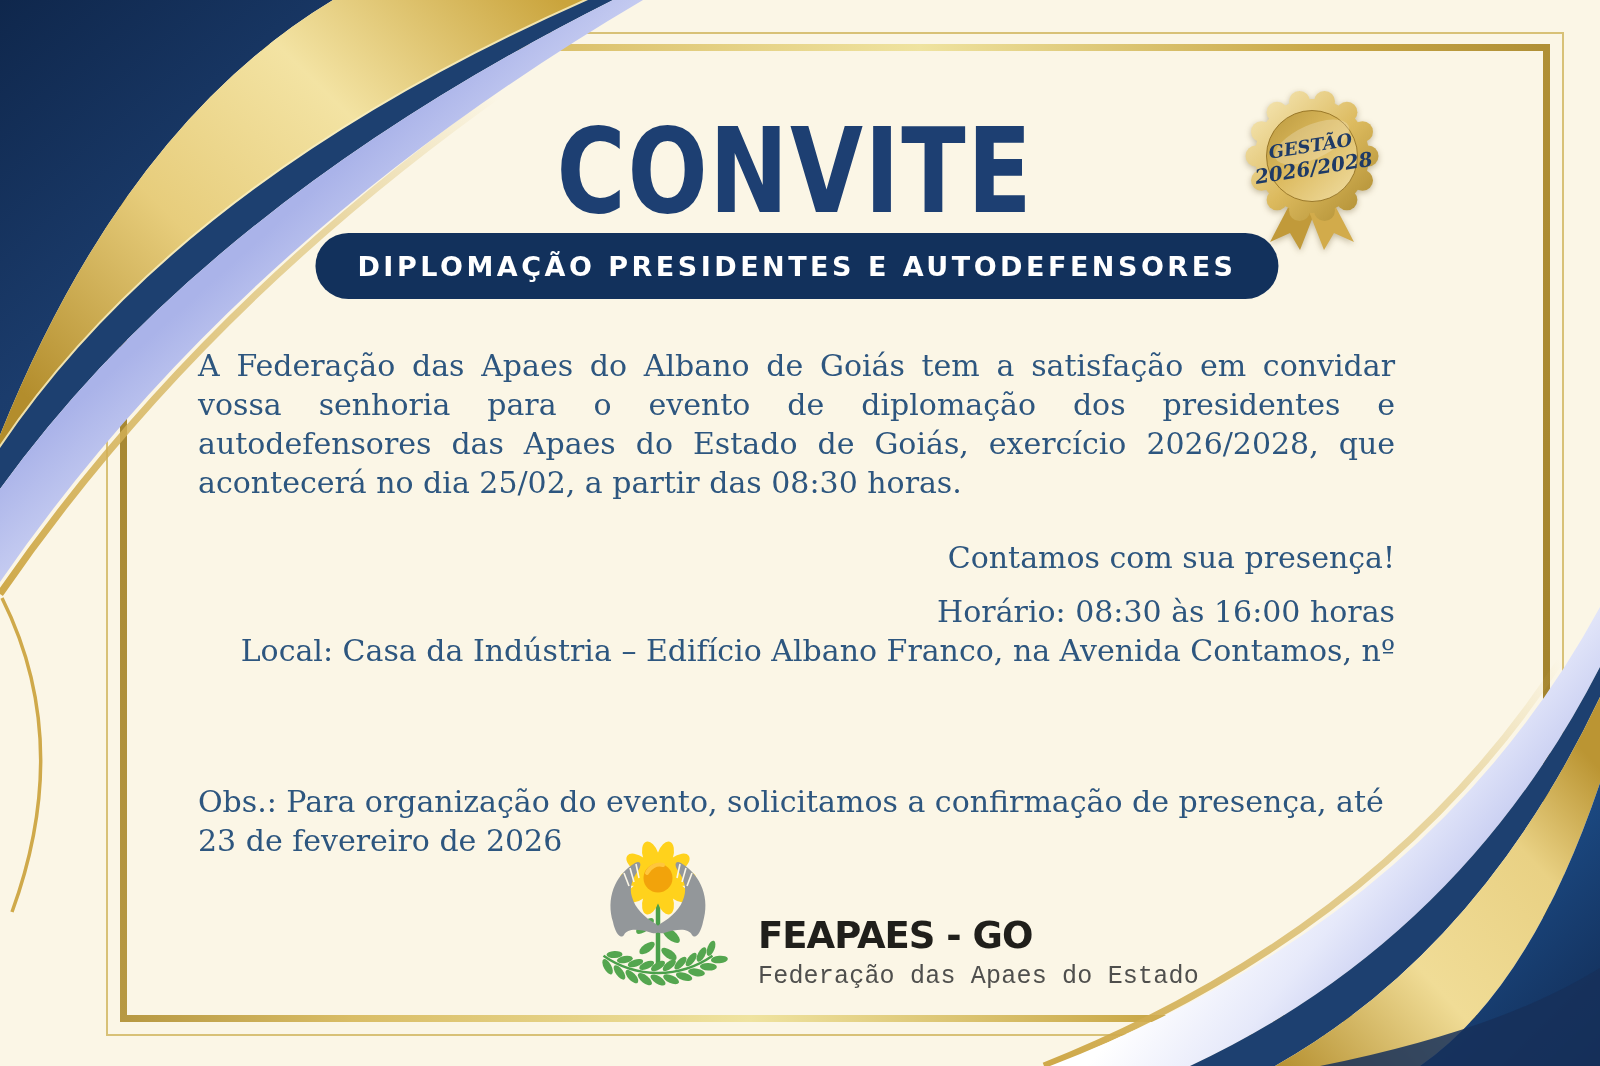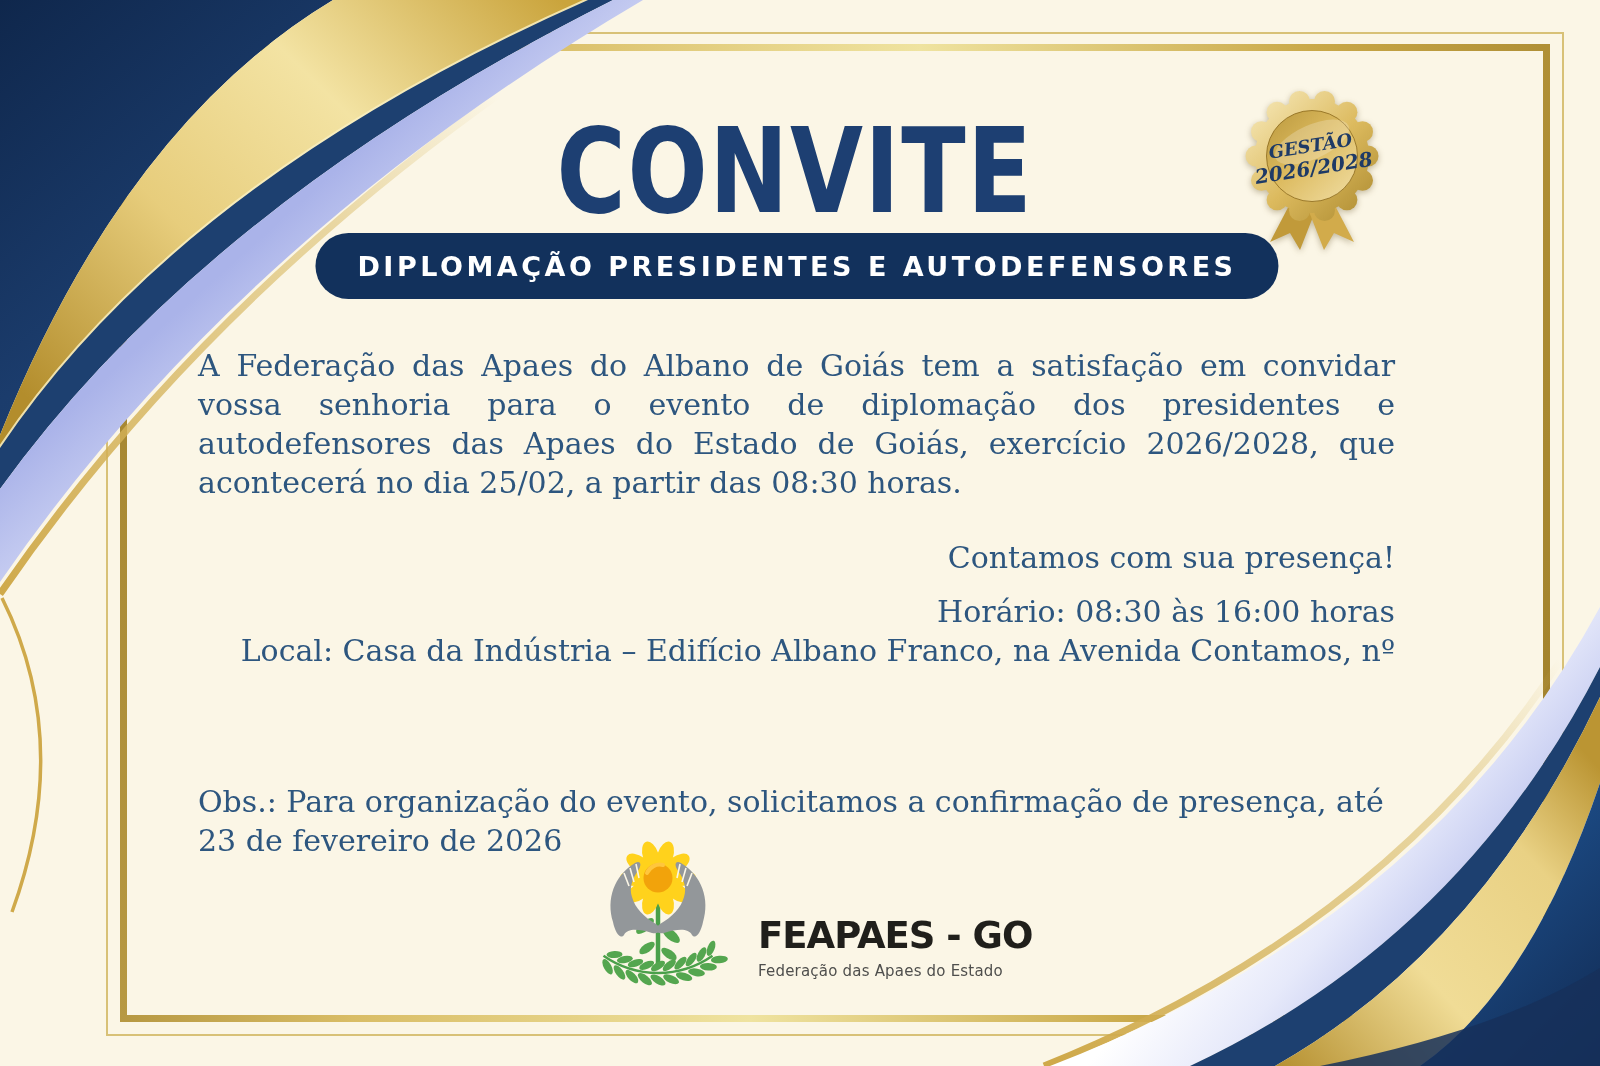--- a/index.html
+++ b/index.html
@@ -58,21 +58,21 @@
   .seal{position:absolute;left:1236px;top:84px;filter:drop-shadow(0 2px 3px rgba(90,70,20,.35));}
   .seal text{
     font-family:"DejaVu Serif","Liberation Serif",serif;
     font-style:italic;font-weight:700;fill:var(--badge-text,#1e3a66);
     text-anchor:middle;
   }
   
   .logo-art{position:absolute;left:583px;top:826px;}
   .logo-text{position:absolute;left:742px;top:916px;font-family:"DejaVu Sans","Liberation Sans",sans-serif;margin-left:16px;}
   .logo-name{font-size:37px;font-weight:800;letter-spacing:-1px;color:var(--logo-black,#201f1b);line-height:1.1;}
-  .logo-sub{font-size:15px;color:var(--logo-gray,#4f4f4d);margin-top:5px;letter-spacing:.2px;}
+  .logo-sub{font-size:25px;color:var(--logo-gray,#4f4f4d);margin-top:5px;letter-spacing:.2px;font-family:Liberation Mono, monospace;}
 </style>
 </head>
 <body>
 
 <div class="card">
 
   <div class="frame-outer"></div>
   <div class="frame-inner"></div>
 
   <svg class="decor" viewBox="0 0 1600 1066" aria-hidden="true">

